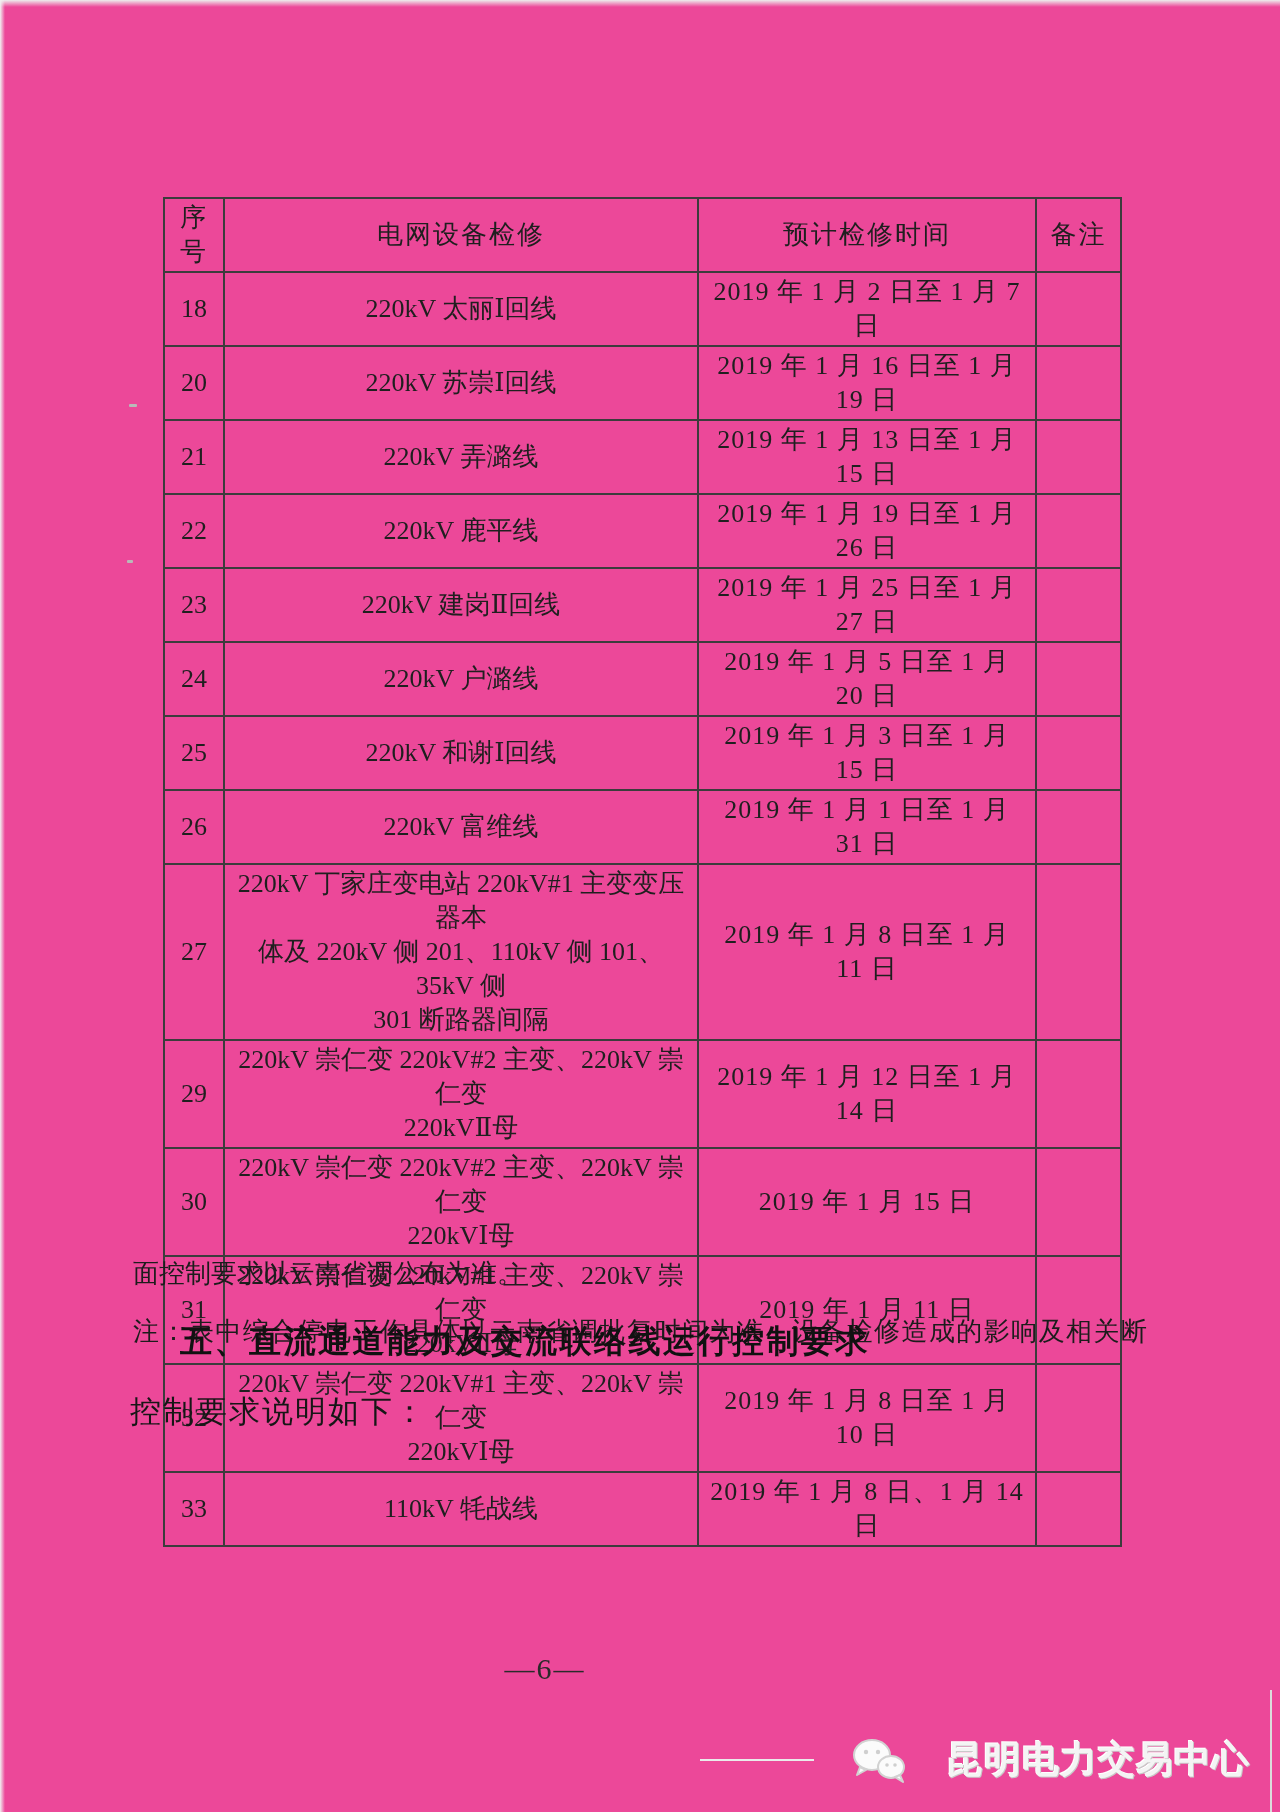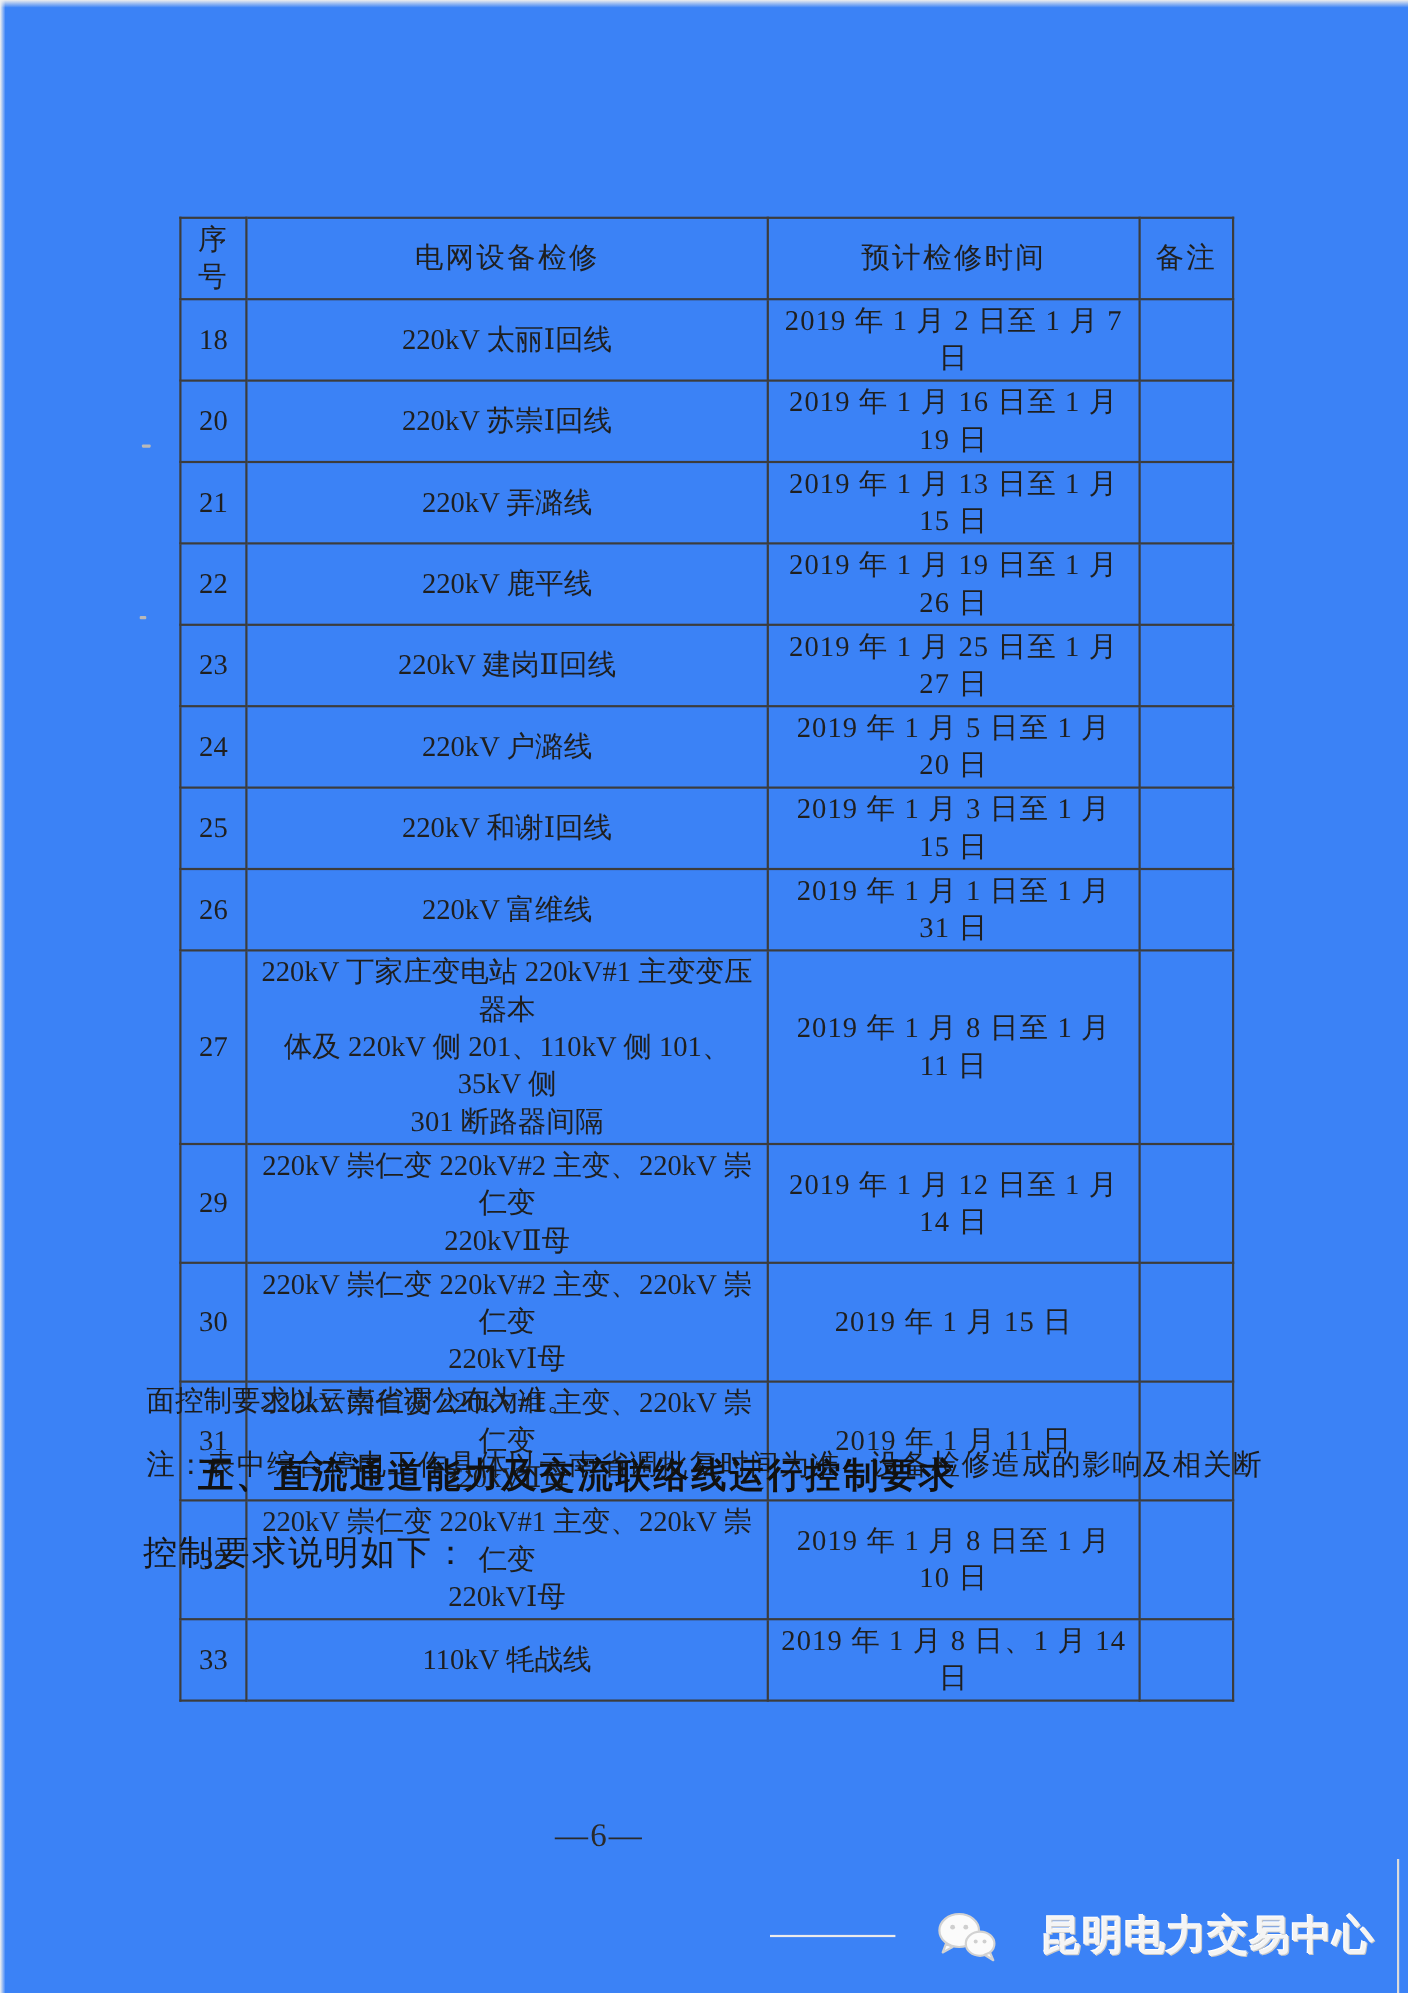--- a/index.html
+++ b/index.html
@@ -1,19 +1,19 @@
 <!DOCTYPE html>
 <html><head>
 <meta charset="utf-8">
 <style>
   html,body{margin:0;padding:0;background:#ffffff;}
   .page{
     position:relative;
     width:1280px;height:1812px;
-    background:#3b82f6;
+    background:#ec4899;
     font-family:"Liberation Serif","DejaVu Serif",serif;
     color:#1f1f1f;
     overflow:hidden;
   }
   
   .edge-top{position:absolute;left:0;top:0;width:1280px;height:7px;
     background:linear-gradient(#ededed,rgba(255,255,255,0));}
   .edge-left{position:absolute;left:0;top:0;width:5px;height:1812px;
     background:linear-gradient(90deg,#f1f1f1,rgba(255,255,255,0));}
   .edge-right-line{position:absolute;left:1270px;top:1690px;width:2px;height:122px;background:#dcdcdc;}

